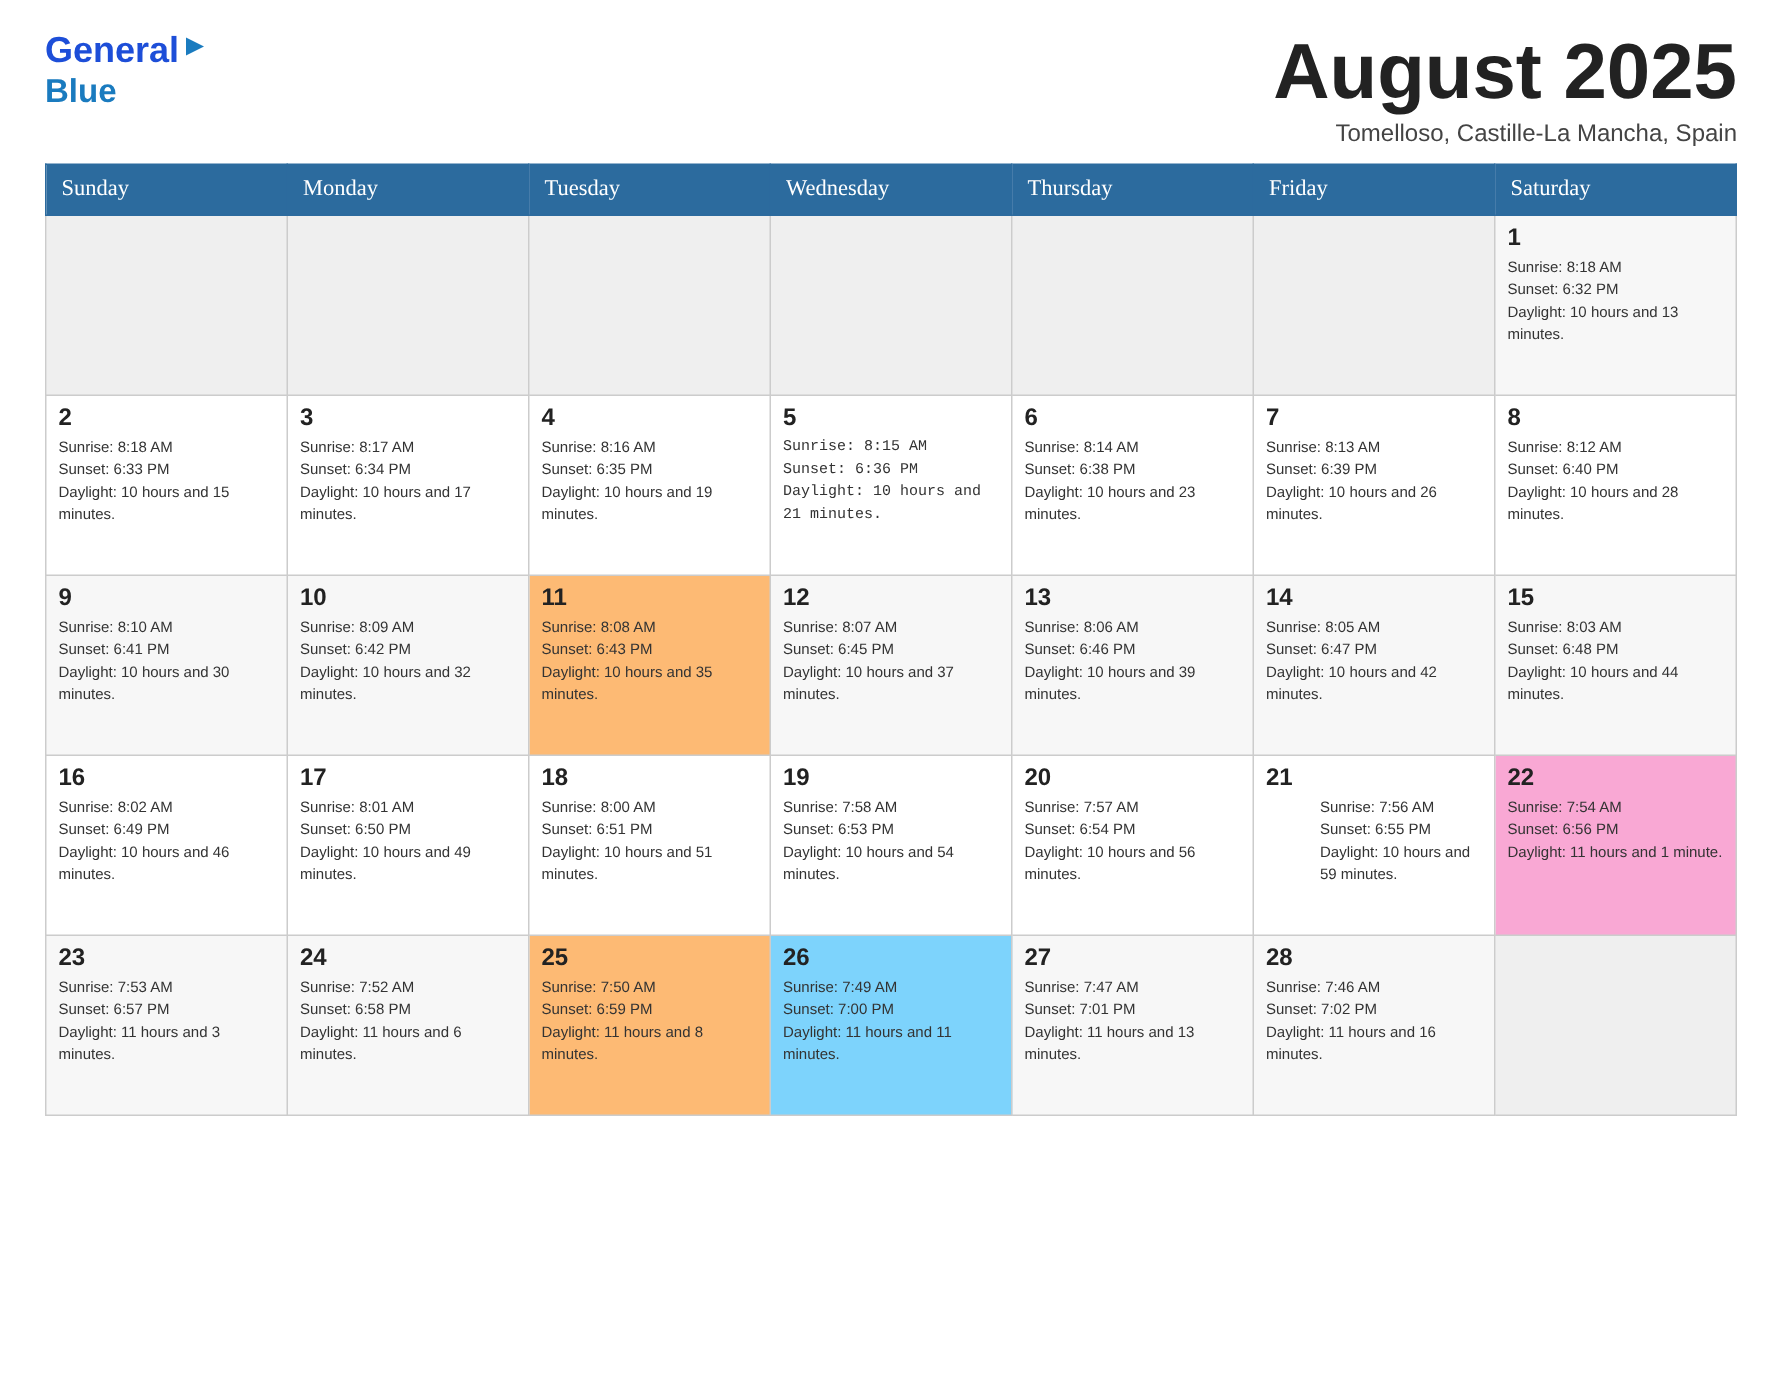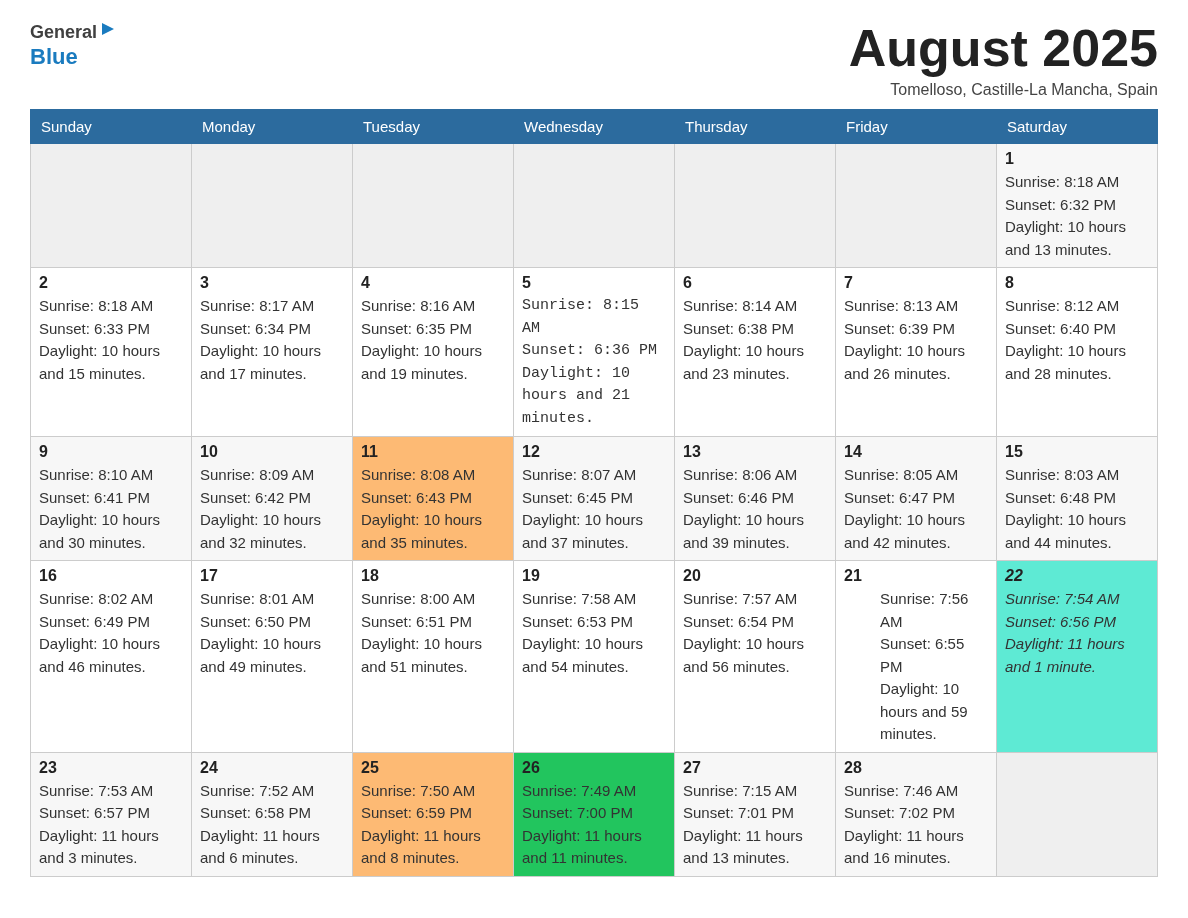--- a/index.html
+++ b/index.html
@@ -10,23 +10,23 @@
       min-height: 918px;
       padding: 20px 30px;
     }
     .header {
       display: flex;
       justify-content: space-between;
       align-items: flex-start;
       margin-bottom: 10px;
     }
     .logo-text-general {
-      font-size: 18px;
+      font-size: 24px;
       font-weight: bold;
-      color: #404040;
+      color: #1d4ed8;
     }
     .logo-text-blue {
       font-size: 22px;
       font-weight: bold;
       color: #1a7bbf;
     }
     .title-section {
       text-align: right;
     }
     .month-title {
@@ -46,20 +46,21 @@
       margin-top: 10px;
     }
     .calendar th {
       background-color: #2c6b9e;
       color: white;
       font-size: 15px;
       font-weight: normal;
       padding: 8px 10px;
       text-align: left;
       border: 1px solid #2c6b9e;
+      font-family: Liberation Serif, serif;
     }
     .calendar td {
       border: 1px solid #ccc;
       vertical-align: top;
       padding: 6px 8px;
       width: calc(100% / 7);
       min-height: 120px;
       height: 120px;
       background: #fff;
     }
@@ -70,21 +71,21 @@
       background-color: #ffffff;
     }
     .day-number {
       font-size: 16px;
       font-weight: bold;
       color: #222;
       display: block;
       margin-bottom: 3px;
     }
     .day-info {
-      font-size: 15px;
+      font-size: 10px;
       color: #333;
       line-height: 1.5;
     }
     .logo-wrapper {
       display: flex;
       flex-direction: column;
       align-items: flex-start;
     }
     .logo-line1 {
       display: flex;
@@ -257,21 +258,21 @@
           <div class="day-info" style="white-space: pre-line;">Sunrise: 7:57 AM
 Sunset: 6:54 PM
 Daylight: 10 hours and 56 minutes.</div>
         </td>
         <td style="background-color: rgb(255, 255, 255);">
           <span class="day-number">21</span>
           <div class="day-info" style="white-space: pre-line; margin-left: 36px;">Sunrise: 7:56 AM
 Sunset: 6:55 PM
 Daylight: 10 hours and 59 minutes.</div>
         </td>
-        <td style="background-color: #5eead4; font-style: italic;">
+        <td style="background-color: #f9a8d4;">
           <span class="day-number">22</span>
           <div class="day-info" style="white-space: pre-line;">Sunrise: 7:54 AM
 Sunset: 6:56 PM
 Daylight: 11 hours and 1 minute.</div>
         </td>
       </tr>
       <tr>
         <td style="background-color: rgb(247, 247, 247);">
           <span class="day-number">23</span>
           <div class="day-info" style="white-space: pre-line;">Sunrise: 7:53 AM
@@ -283,29 +284,29 @@
           <div class="day-info" style="white-space: pre-line;">Sunrise: 7:52 AM
 Sunset: 6:58 PM
 Daylight: 11 hours and 6 minutes.</div>
         </td>
         <td style="background-color: #fdba74;">
           <span class="day-number">25</span>
           <div class="day-info" style="white-space: pre-line;">Sunrise: 7:50 AM
 Sunset: 6:59 PM
 Daylight: 11 hours and 8 minutes.</div>
         </td>
-        <td style="background-color: #22c55e;">
+        <td style="background-color: #7dd3fc;">
           <span class="day-number">26</span>
           <div class="day-info" style="white-space: pre-line;">Sunrise: 7:49 AM
 Sunset: 7:00 PM
 Daylight: 11 hours and 11 minutes.</div>
         </td>
         <td style="background-color: rgb(247, 247, 247);">
           <span class="day-number">27</span>
-          <div class="day-info" style="white-space: pre-line;">Sunrise: 7:15 AM
+          <div class="day-info" style="white-space: pre-line;">Sunrise: 7:47 AM
 Sunset: 7:01 PM
 Daylight: 11 hours and 13 minutes.</div>
         </td>
         <td style="background-color: rgb(247, 247, 247);">
           <span class="day-number">28</span>
           <div class="day-info" style="white-space: pre-line;">Sunrise: 7:46 AM
 Sunset: 7:02 PM
 Daylight: 11 hours and 16 minutes.</div>
         </td>
         <td style="background-color: rgb(239, 239, 239);"></td>

